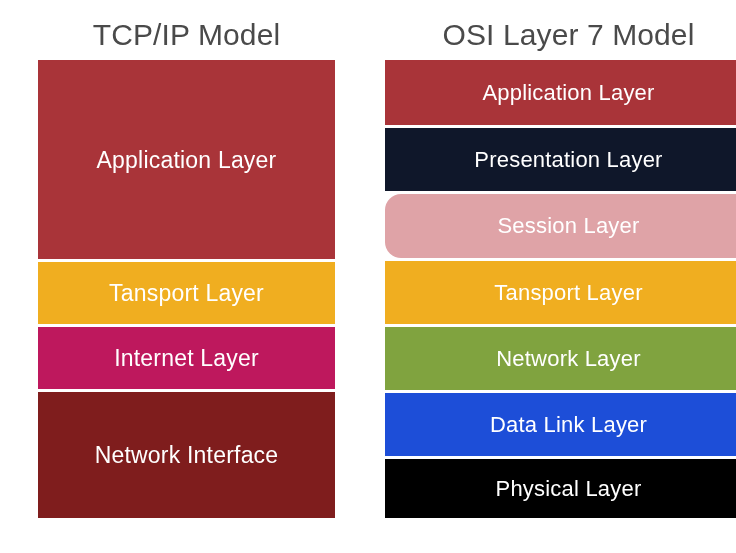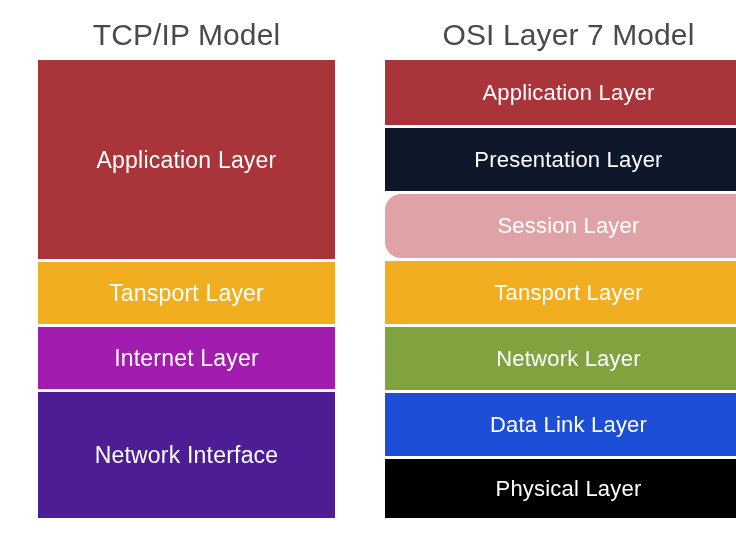--- a/index.html
+++ b/index.html
@@ -79,24 +79,24 @@
 
   <div class="column" id="column-tcpip">
     <div class="column-title">TCP/IP Model</div>
     <div class="stack" id="stack-tcpip">
         <div class="layer-box" style="top: 0px; height: 199px; background: rgb(169, 52, 57);">
           <span class="layer-label">Application Layer</span>
         </div>
         <div class="layer-box" style="top: 202px; height: 62px; background: rgb(240, 174, 32);">
           <span class="layer-label">Tansport Layer</span>
         </div>
-        <div class="layer-box" style="top: 267px; height: 62px; background: #a21caf;">
+        <div class="layer-box" style="top: 267px; height: 62px; background: #be185d;">
           <span class="layer-label">Internet Layer</span>
         </div>
-        <div class="layer-box" style="top: 332px; height: 126px; background: #4c1d95;">
+        <div class="layer-box" style="top: 332px; height: 126px; background: #7f1d1d;">
           <span class="layer-label">Network Interface</span>
         </div>
       </div>
   </div>
 
   <div class="column" id="column-osi">
     <div class="column-title">OSI Layer 7 Model</div>
     <div class="stack" id="stack-osi">
         <div class="layer-box" style="top: 0px; height: 65px; background: rgb(169, 52, 57);">
           <span class="layer-label">Application Layer</span>

